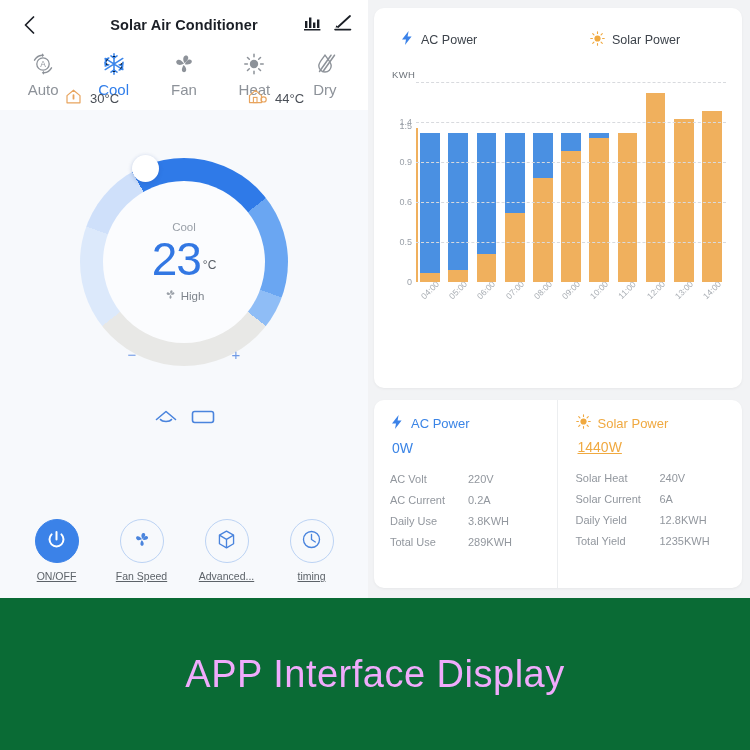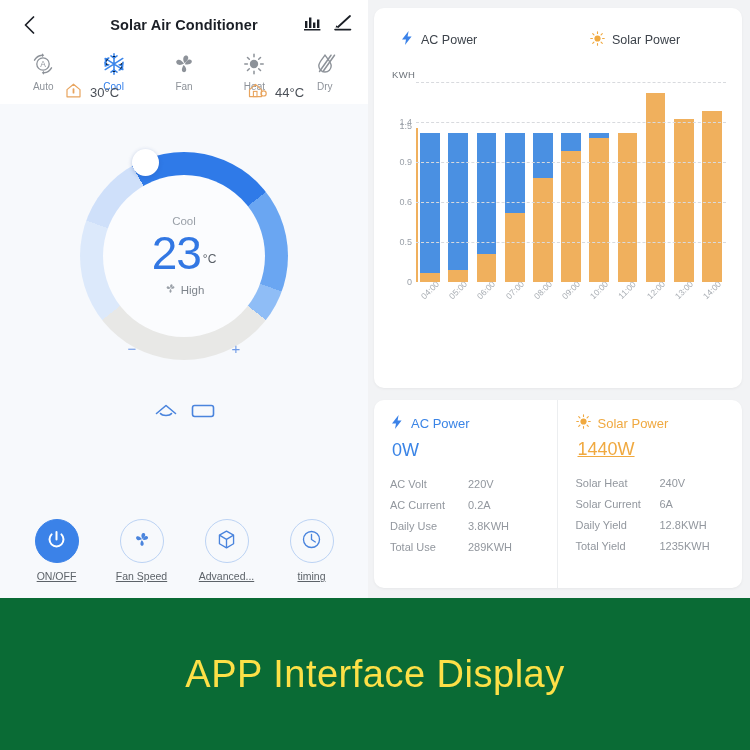--- a/index.html
+++ b/index.html
@@ -16,21 +16,21 @@
   .left-top { background:#ffffff; padding-top:8px; }
   .hdr { height:34px; display:flex; align-items:center; position:relative; padding:0 16px; }
   .back-ico { width:26px; height:26px; display:flex; align-items:center; justify-content:center; }
   .back-ico svg { display:block; }
   .hdr-title { position:absolute; left:0; right:0; text-align:center; font-size:14.5px; font-weight:bold; color:#1b1f26; letter-spacing:.1px; pointer-events:none; }
   .hdr-right { margin-left:auto; display:flex; align-items:center; gap:13px; z-index:2; }
 
   .modes { display:flex; padding:9px 8px 12px; }
   .mode { flex:1; display:flex; flex-direction:column; align-items:center; gap:5px; }
   .mode .mi { height:25px; display:flex; align-items:flex-end; }
-  .mode .ml { font-size:10px; color:#8d9299; }
+  .mode .ml { font-size:15px; color:#8d9299; }
   .mode.active .ml { color:#2f7dea; }
 
   
   .dial-wrap { position:relative; margin:0 auto; width:208px; height:208px; margin-top:48px; }
   .dial-temps { position:absolute; left:0; top:-70px; width:368px; margin-left:-80px; display:flex; }
   .tchip { flex:1; display:flex; align-items:center; justify-content:center; gap:8px; }
   .tchip .tv { font-size:13px; color:#4a4f57; }
 
   .ring-outer { position:absolute; inset:0; border-radius:50%; }
   .ring-inner { position:absolute; left:23px; top:23px; width:162px; height:162px; border-radius:50%; background:#fbfcfe; display:flex; flex-direction:column; align-items:center; justify-content:center; gap:2px; }
@@ -73,32 +73,32 @@
   .xl span { position:absolute; top:3px; left:50%; font-size:8.5px; color:#a8adb3; transform:translateX(-50%) rotate(-45deg); transform-origin:center center; white-space:nowrap; }
   .yaxis-line { position:absolute; left:30px; top:46px; bottom:36px; width:2px; background:#f0b05d; }
 
   
   .card2 { margin-top:12px; height:188px; display:flex; overflow:hidden; }
   .half { flex:1; padding:14px 10px 0 16px; }
   .half.r { border-left:1px solid #eceef0; padding-left:18px; }
   .ph { display:flex; align-items:center; gap:7px; font-size:13px; }
   .ph.ac { color:#3a84e6; }
   .ph.sol { color:#f0a940; }
-  .pval { font-size:18px; margin:7px 0 16px 2px; }
+  .pval { font-size:14px; margin:7px 0 16px 2px; }
   .pval.ac { color:#3a84e6; }
   .pval.sol { color:#f0a940;text-decoration:underline; }
   .rows { margin-top:17px; }
   .row { display:flex; font-size:11px; color:#9196 9c; color:#92979e; margin-bottom:9px; }
   .row .k { width:78px; }
   .row .v { }
   .half.r .row .k { width:84px; }
 
   
   .banner { position:absolute; left:0; top:598px; width:750px; height:152px; background:#0a6b35; display:flex; align-items:center; justify-content:center; }
-  .banner span { color:#fde047; font-size:38px; letter-spacing:.5px; }
+  .banner span { color:#f0abfc; font-size:38px; letter-spacing:.5px; }
 </style>
 </head>
 <body>
 
 <div class="app">
 
   <div class="left">
     <div class="left-top">
 
       <div class="hdr">

